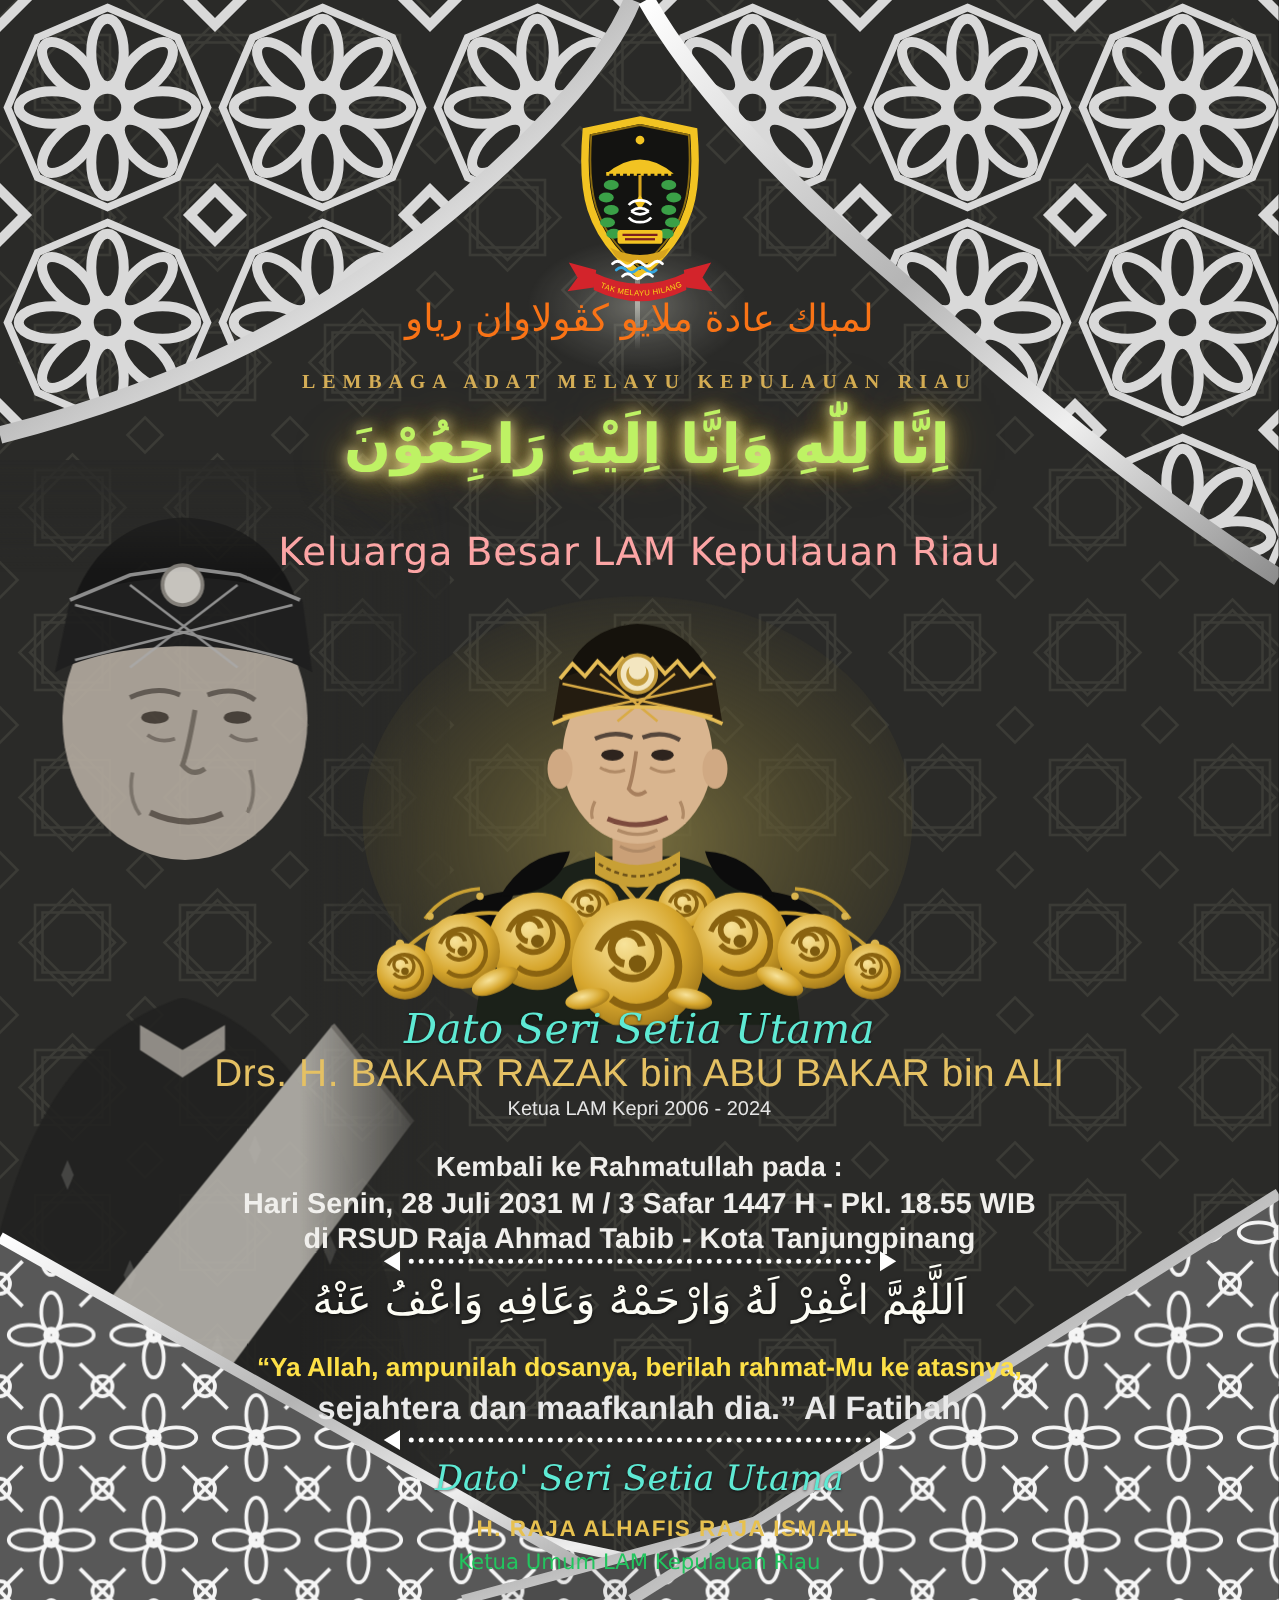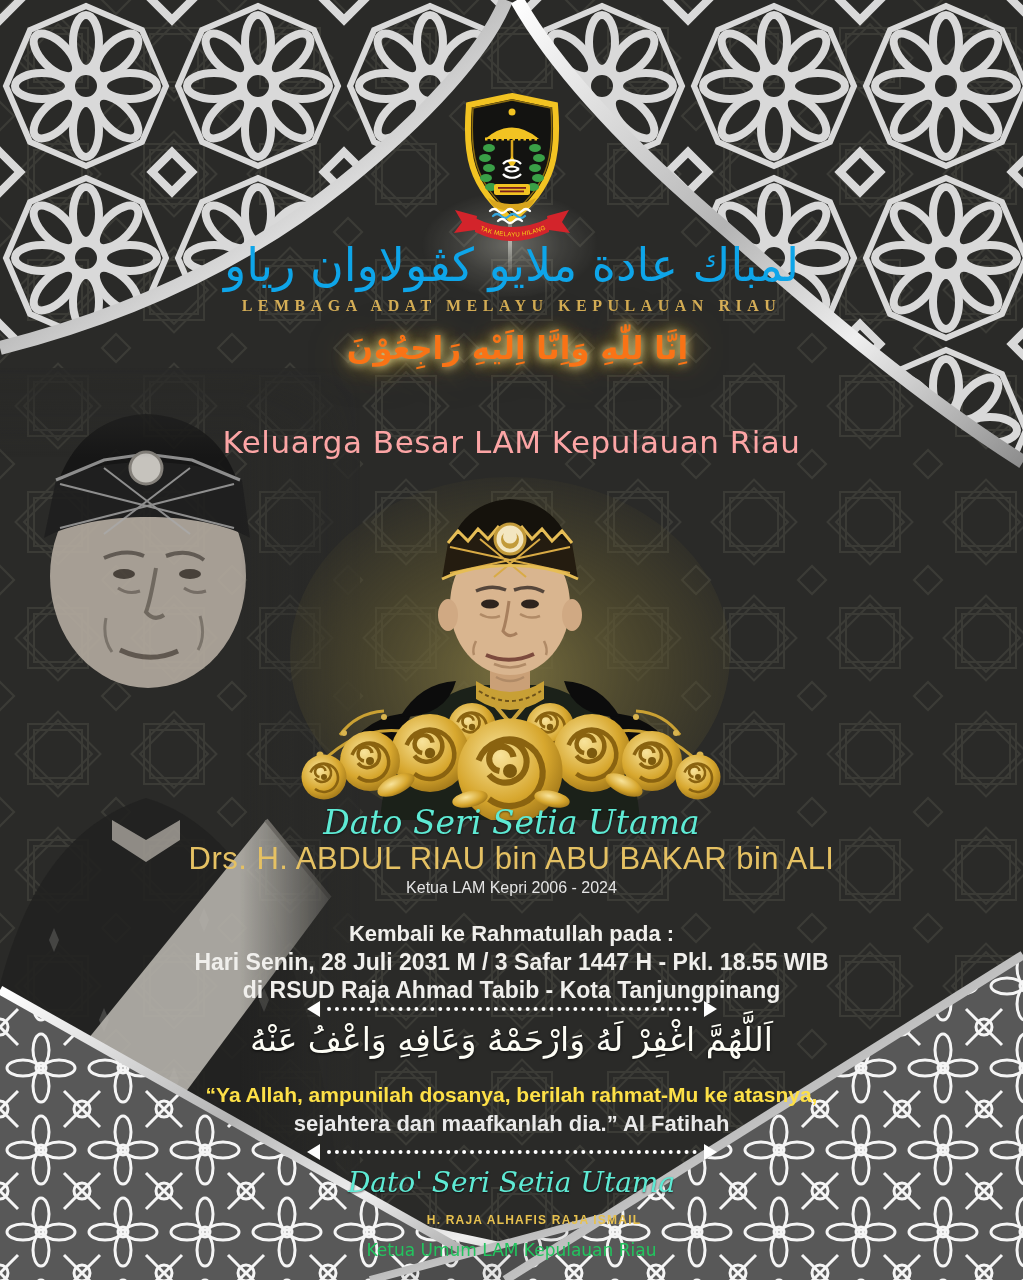--- a/index.html
+++ b/index.html
@@ -1,42 +1,42 @@
 <!DOCTYPE html>
 <html><head>
 <meta charset="utf-8">
 <style>
   html,body{margin:0;padding:0;background:#151514;}
   .poster{position:relative;width:1023px;height:1280px;overflow:hidden;background:#2a2a28;
           font-family:"Liberation Sans",sans-serif;}
   .abs{position:absolute;}
   .txt{position:absolute;left:0;right:0;text-align:center;z-index:6;}
-  .jawi{top:238px;font-size:46px;color:#0ea5e9;font-family:"DejaVu Sans",sans-serif;direction:rtl;}
+  .jawi{top:238px;font-size:30px;color:#f97316;font-family:"DejaVu Sans",sans-serif;direction:rtl;}
   .org-latin{top:297px;font-size:16px;letter-spacing:5.5px;color:#d5ae57;
              font-family:"Liberation Serif",serif;font-weight:700;}
-  .istirja{top:330px;font-size:31px;font-weight:700;color:#f97316;direction:rtl;
+  .istirja{top:330px;font-size:44px;font-weight:700;color:#bef264;direction:rtl;
            font-family:"DejaVu Sans",sans-serif;
            text-shadow:0 0 10px rgba(255,244,170,.95),0 0 22px rgba(214,178,60,.85),0 0 40px rgba(214,178,60,.5);margin-left:12px;}
   .intro1{top:424px;font-size:31px;color:#fca5a5;font-family:"DejaVu Sans",sans-serif;letter-spacing:.5px;}
   .intro2{top:459px;font-size:27px;color:#eceaea;font-family:"DejaVu Sans",sans-serif;letter-spacing:.5px;}
   .script-gold{font-family:"DejaVu Serif",serif;font-style:italic;color:#5eead4;
                text-shadow:0 1px 2px rgba(0,0,0,.6);}
   .honorific1{top:803px;font-size:33px;}
   .name{top:841px;font-size:31px;color:#e5c163;letter-spacing:.5px;}
   .tenure{top:879px;font-size:16px;color:#e5e5e5;}
   .bold-white{font-weight:700;color:#f0efec;font-family:"Liberation Sans",sans-serif;}
   .death-heading{top:921px;font-size:22px;}
   .date-line{top:949px;font-size:23px;}
   .place-line{top:977px;font-size:23px;}
   .dua{top:1020px;font-size:33px;color:#fdfdf5;direction:rtl;font-family:"DejaVu Sans",sans-serif;
        text-shadow:0 1px 3px rgba(0,0,0,.7);}
   .trans1{top:1083px;font-size:21px;color:#fde047;}
-  .trans2{top:1111px;font-size:22px;color:#e9e9e9;}
+  .trans2{top:1111px;font-size:26px;color:#e9e9e9;}
   .honorific2{top:1166px;font-size:28px;}
-  .sig-name{top:1213px;font-size:12px;font-weight:700;letter-spacing:1.2px;color:#e7c14f;margin-left:45px;}
+  .sig-name{top:1213px;font-size:18px;font-weight:700;letter-spacing:1.2px;color:#e7c14f;margin-left:45px;}
   .sig-title{top:1240px;font-size:17px;color:#22c55e;font-family:"DejaVu Sans",sans-serif;}
   .divider{position:absolute;left:0;right:0;margin:auto;width:410px;display:flex;align-items:center;z-index:6;}
   .divider .dots{flex:1;border-top:4px dotted #fff;margin:0 7px;height:0;}
   .divider .arr{width:0;height:0;border-top:8px solid transparent;border-bottom:8px solid transparent;}
   .divider .arr.left{border-right:13px solid #fff;}
   .divider .arr.right{border-left:13px solid #fff;}
   .div1{top:1001px;} .div2{top:1144px;}
   .flare{left:420px;top:190px;width:180px;height:110px;z-index:3;
          background:radial-gradient(ellipse at center,rgba(255,255,240,.30) 0%,rgba(255,255,240,.10) 40%,transparent 70%);}
   .flare-streak{left:508px;top:200px;width:4px;height:80px;z-index:3;
@@ -317,21 +317,21 @@
       <ellipse cx="272" cy="344" rx="18" ry="8" transform="rotate(12 272 344)"></ellipse>
     </g>
   </svg>
 
   <div class="txt jawi">لمباك عادة ملايو كڤولاوان رياو</div>
   <div class="txt org-latin">LEMBAGA ADAT MELAYU KEPULAUAN RIAU</div>
   <div class="txt istirja">اِنَّا لِلّٰهِ وَاِنَّا اِلَيْهِ رَاجِعُوْنَ</div>
   <div class="txt intro1">Keluarga Besar LAM Kepulauan Riau</div>
 
   <div class="txt script-gold honorific1">Dato Seri Setia Utama</div>
-  <div class="txt name">Drs. H. ABDUL RIAU bin ABU BAKAR bin ALI</div>
+  <div class="txt name">Drs. H. BAKAR RAZAK bin ABU BAKAR bin ALI</div>
   <div class="txt tenure">Ketua LAM Kepri 2006 - 2024</div>
 
   <div class="txt bold-white death-heading">Kembali ke Rahmatullah pada :</div>
   <div class="txt bold-white date-line">Hari Senin, 28 Juli 2031 M / 3 Safar 1447 H - Pkl. 18.55 WIB</div>
   <div class="txt bold-white place-line">di RSUD Raja Ahmad Tabib - Kota Tanjungpinang</div>
 
   <div class="divider div1">
     <span class="arr left"></span>
     <span class="dots"></span>
     <span class="arr right"></span>

